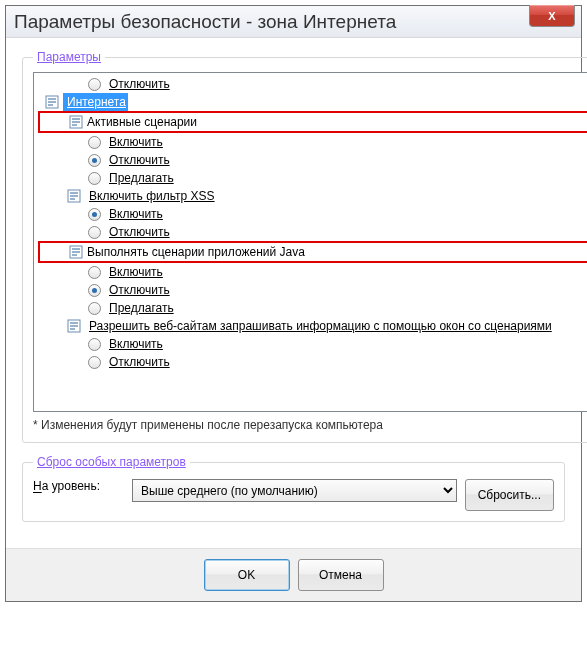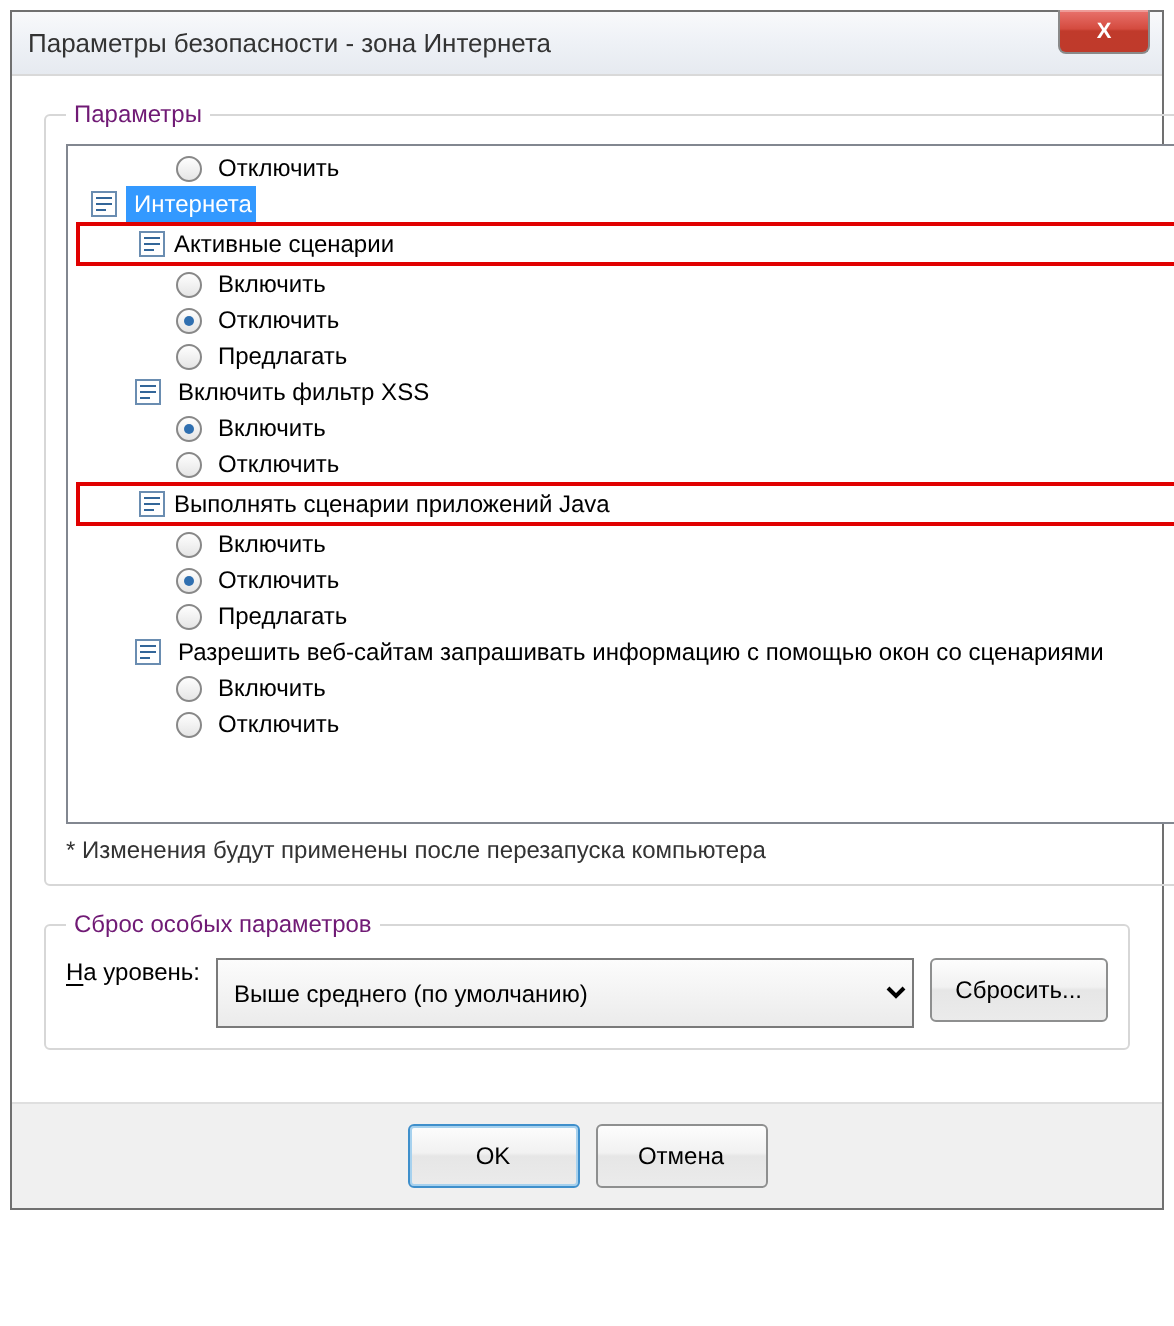--- a/index.html
+++ b/index.html
@@ -20,21 +20,21 @@
     background: linear-gradient(to bottom, #f8f9fb 0%, #eef1f6 50%, #e6eaf0 100%);
     border-bottom: 1px solid #d9d9d9;
     height: 32px;
     display: flex;
     align-items: center;
     padding: 0 8px;
     position: relative;
   }
   .titlebar .title {
     color: #333;
-    font-size: 13px;
+    font-size: 19px;
   }
   .close-btn {
     position: absolute;
     right: 6px;
     top: -1px;
     width: 46px;
     height: 22px;
     background: linear-gradient(to bottom, #e9736e 0%, #d44b3f 45%, #c03a2b 50%, #bf3a2b 100%);
     border: 1px solid #8a8a8a;
     border-top: none;
@@ -53,21 +53,22 @@
     background: #fff;
   }
   fieldset {
     border: 1px solid #d7d7d7;
     border-radius: 3px;
     margin: 0 0 12px 0;
     padding: 8px 10px 10px 10px;
   }
   legend {
     padding: 0 4px;
-    color: #701a75;
+    color: #8b5cf6;
+    text-decoration: underline;
   }
   .listbox {
     border: 1px solid #828790;
     background: #fff;
     height: 340px;
     overflow-y: scroll;
     overflow-x: scroll;
     white-space: nowrap;
     padding: 2px 2px;
   }
@@ -76,20 +77,21 @@
   .listbox::-webkit-scrollbar-thumb { background:#cdcdcd; border:1px solid #a6a6a6; border-radius:2px; }
   .listbox::-webkit-scrollbar-button { display:block; height:18px; width:18px; background:#ececec; border:1px solid #b7b7b7; }
   .row {
     display:flex;
     align-items:center;
     height:18px;
     line-height:18px;
   }
   .row .label {
     padding-left:4px;
+    text-decoration:underline;
   }
   .indent-1 { padding-left: 30px; }
   .indent-2 { padding-left: 52px; }
   .radio {
     width:13px;
     height:13px;
     border:1px solid #888;
     border-radius:50%;
     background:linear-gradient(to bottom,#fefefe,#e5e5e5);
     margin-right:4px;
@@ -127,25 +129,26 @@
   }
   .reset-row{
     display:flex;
     align-items:flex-start;
     gap:8px;
     padding-top:2px;
   }
   .uline { text-decoration: underline; text-underline-offset:2px; }
   select.combo {
     flex:1;
-    height:35px;
+    height:23px;
     border:1px solid #7a7a7a;
     background:linear-gradient(to bottom,#fcfcfc,#ebebeb);
     font: inherit;
     padding:0 4px;
+    margin-left:24px;
   }
   button.win7 {
     height:32px;
     min-width:86px;
     border:1px solid #8e8f8f;
     border-radius:3px;
     background:linear-gradient(to bottom,#fdfdfd 0%,#f1f1f1 45%,#e6e6e6 50%,#ebebeb 100%);
     font: inherit;
     cursor:pointer;
     padding:0 12px;

